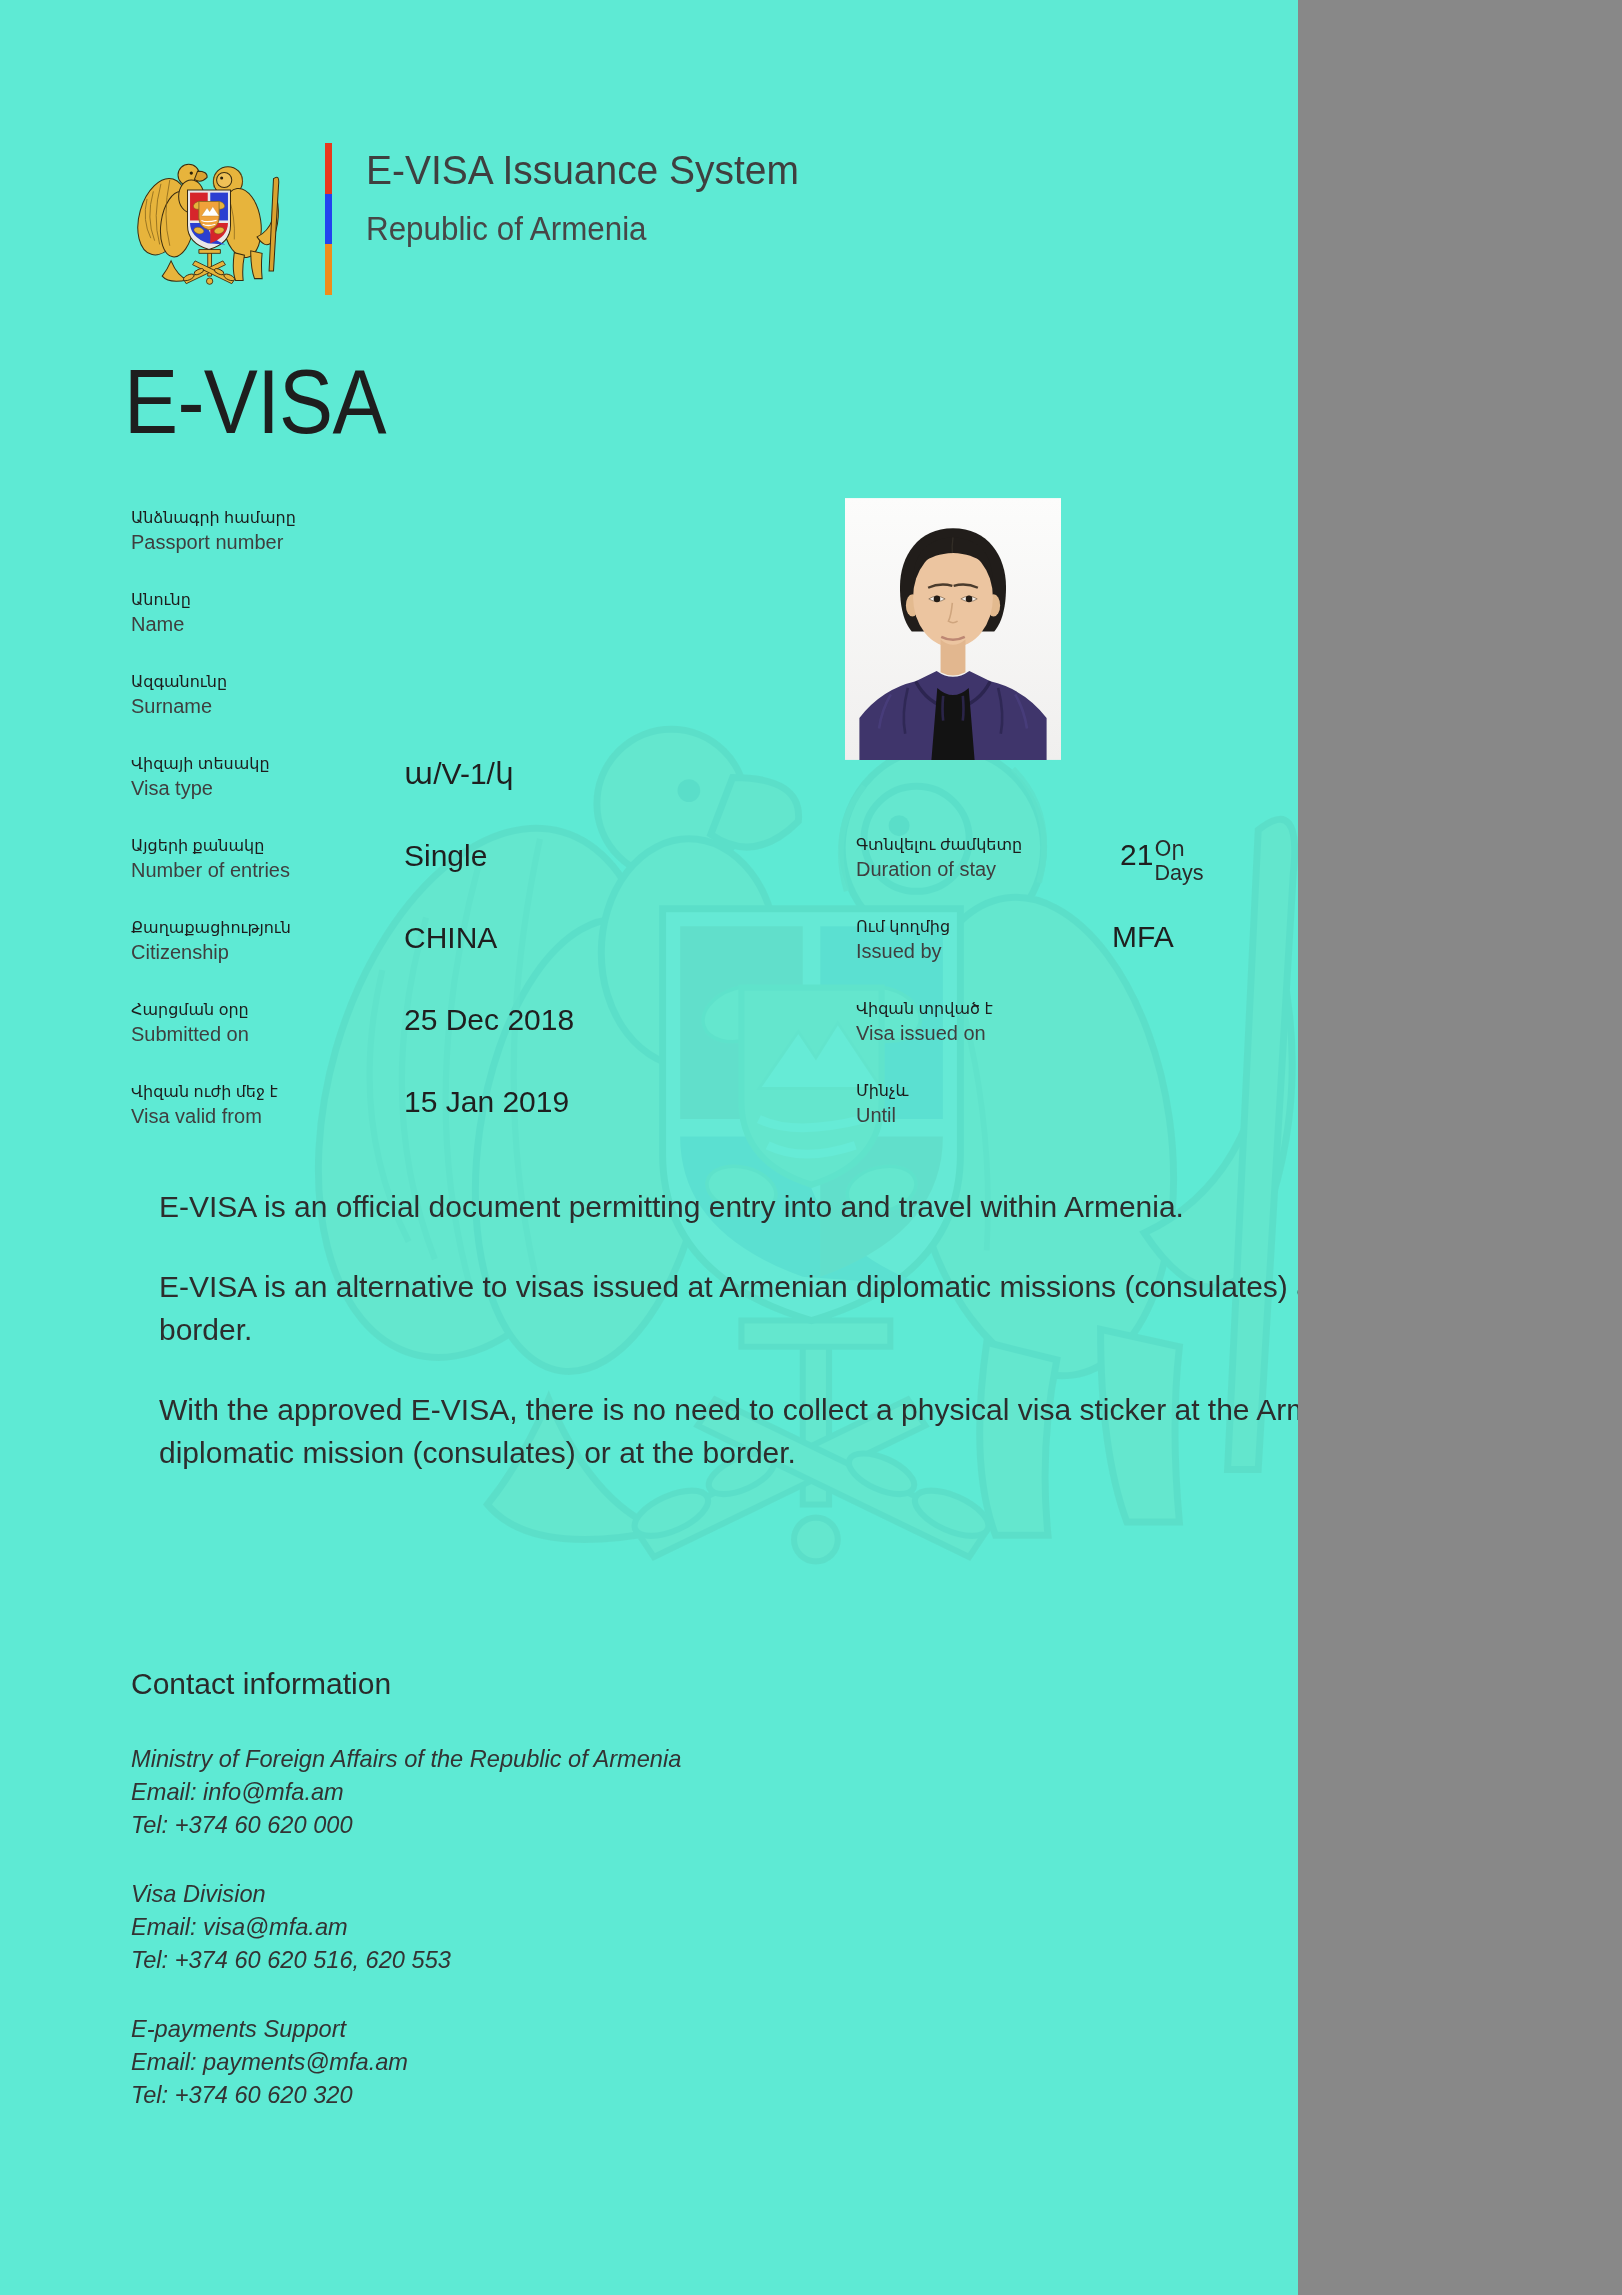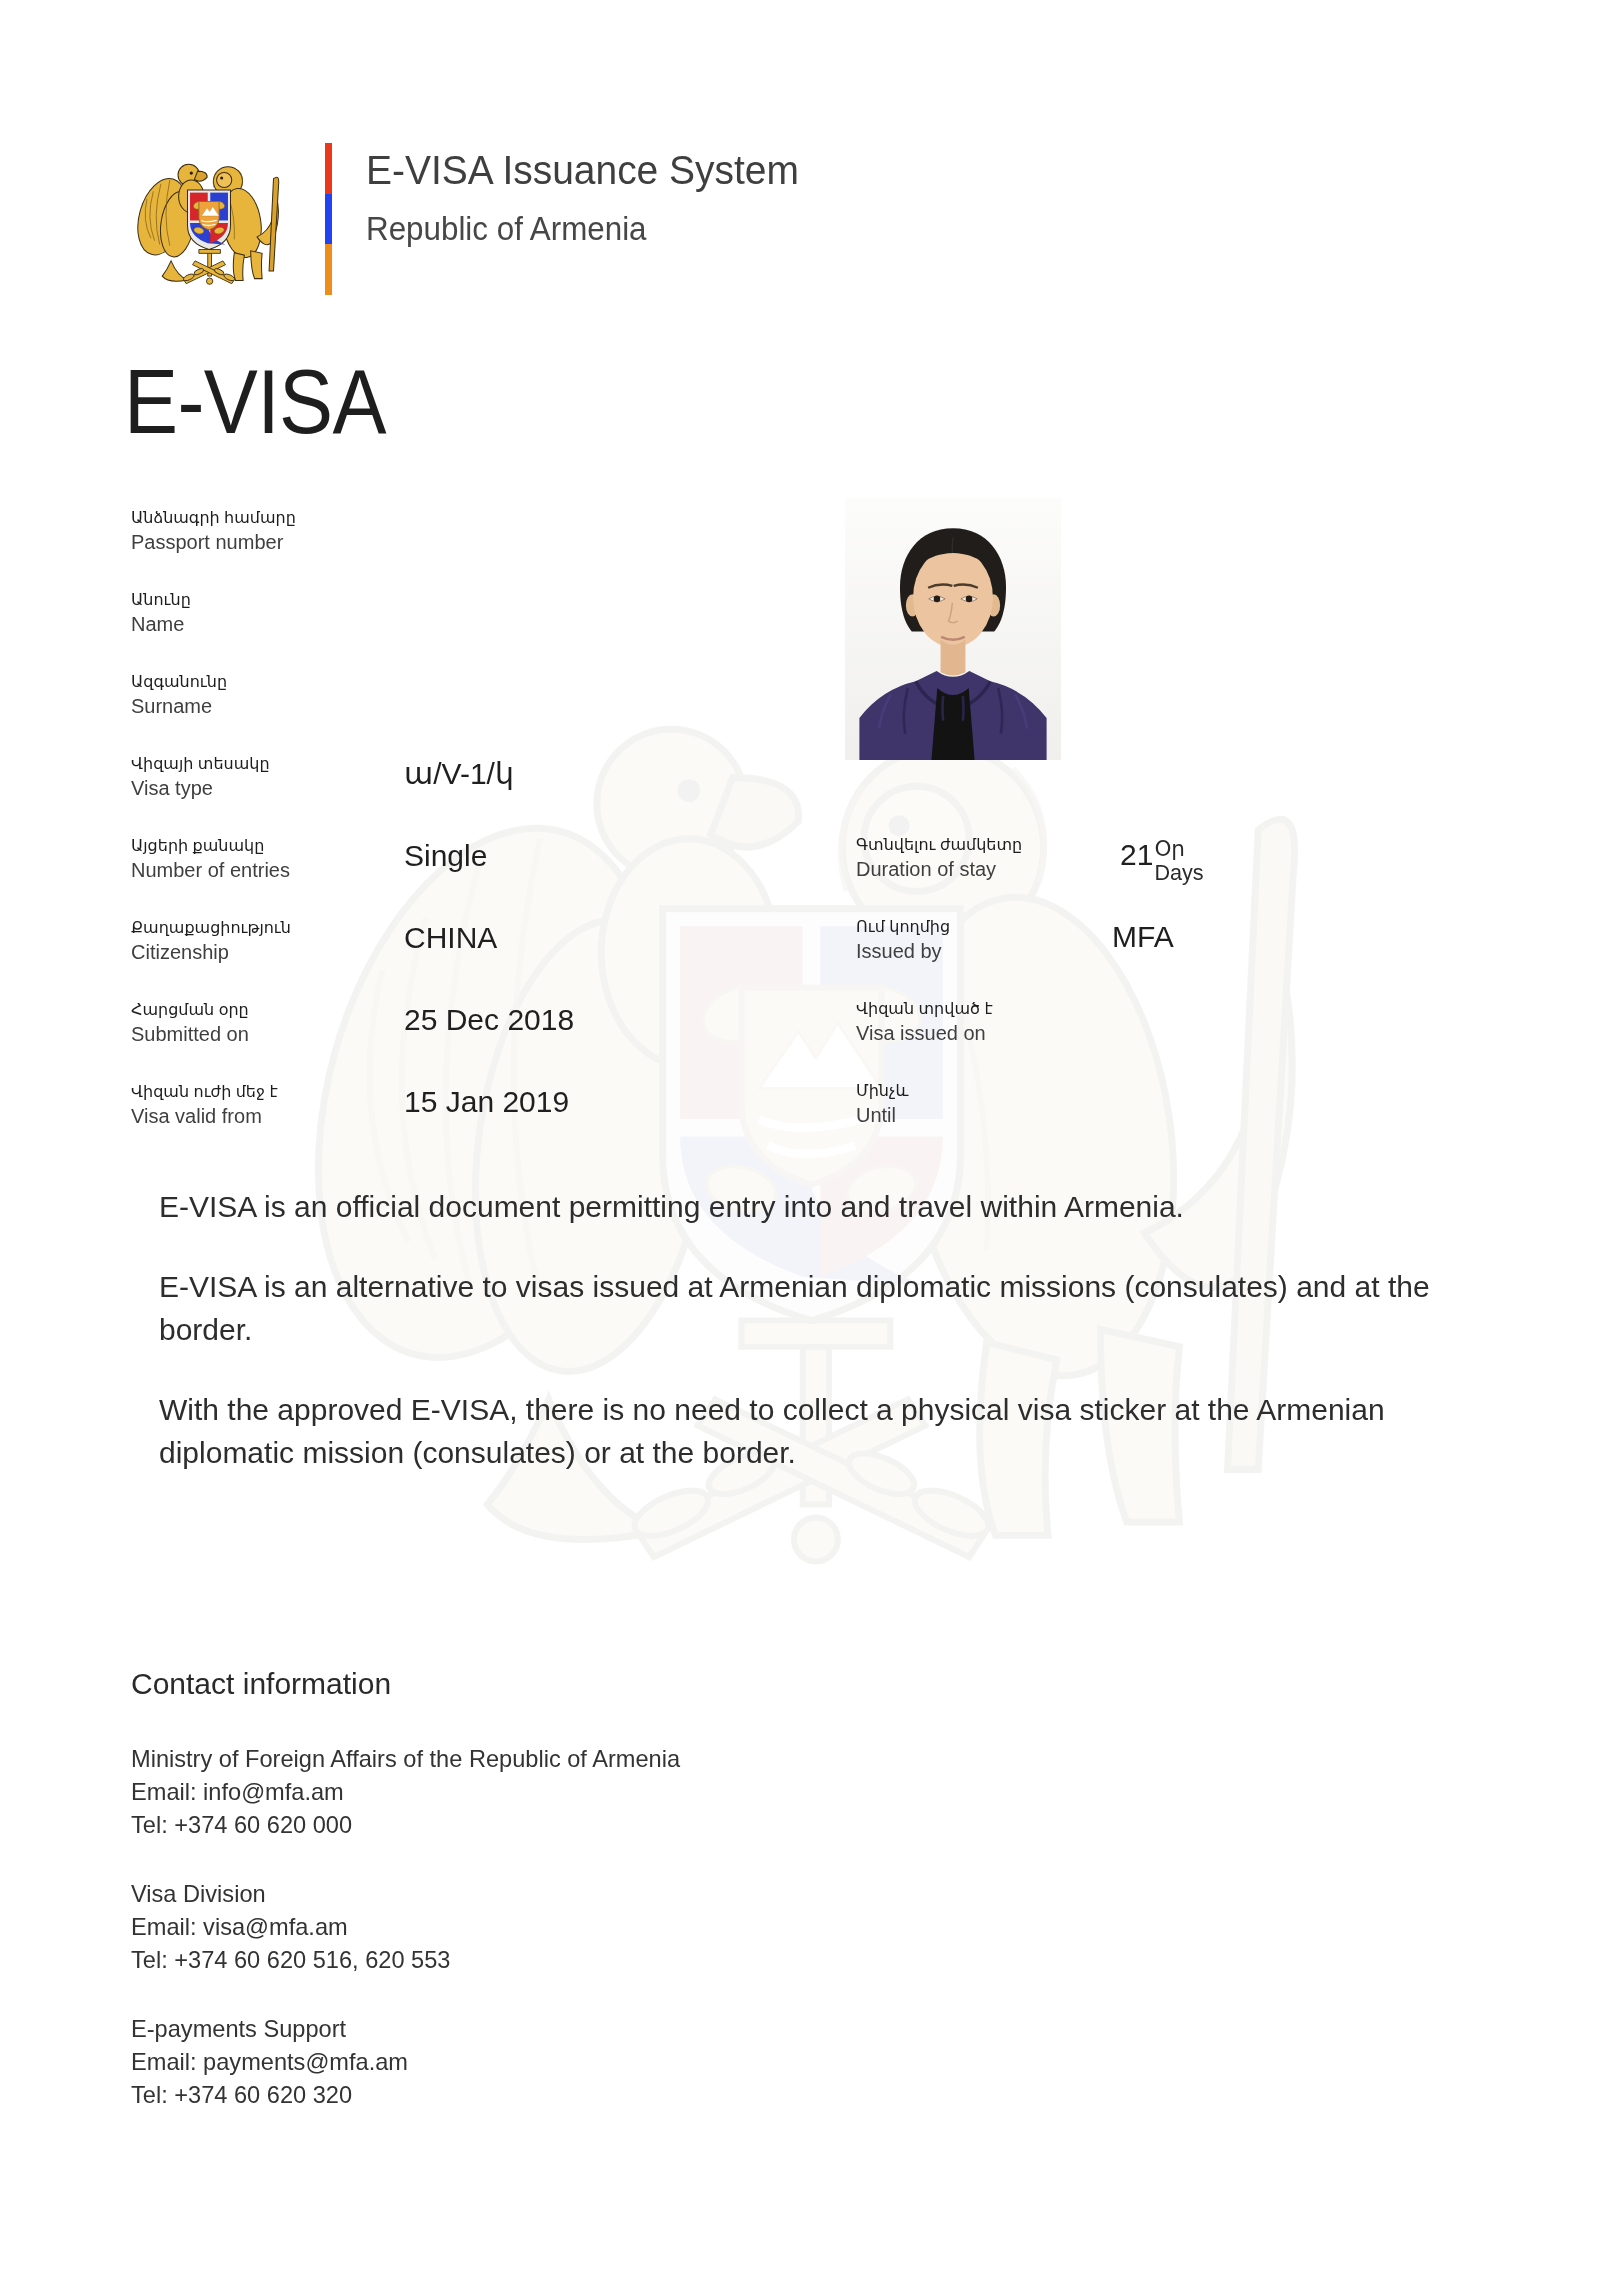--- a/index.html
+++ b/index.html
@@ -1,19 +1,19 @@
 <!DOCTYPE html>
 <html style="font-size:10.5px"><head>
 <meta charset="utf-8">
 <style>
   html,body{margin:0;padding:0;background:#888;}
   .page{
     position:relative;
-    width:1622px;height:2295px;
-    background:#ffffff;
+    width:1298px;height:2295px;
+    background:#5eead4;
     overflow:hidden;
     font-family:"Liberation Sans","DejaVu Sans",sans-serif;
     color:#222;
   }
   
   .coa-logo{position:absolute;left:133px;top:141px;width:152px;height:157px;}
   .flag-bar{position:absolute;left:325px;top:143px;width:6.5px;height:152px;display:flex;flex-direction:column;}
   .flag-bar .seg{flex:1;}
   .brand{position:absolute;left:366px;top:145px;}
   .brand-title{
@@ -46,21 +46,21 @@
   .val-duration .num{font-size:30px;line-height:35px;color:#1f1f1f;}
   .val-duration .unit span{display:block;font-size:21.6px;line-height:24px;color:#2b2b2b;}
   
   .photo{position:absolute;left:845px;top:498px;width:216px;height:262px;}
   
   .paras{position:absolute;left:159px;top:1185px;width:1315px;}
   .paras p{margin:0 0 37px 0;font-size:30px;line-height:43px;color:#2d2d2d;}
   
   .contact-h{position:absolute;left:131px;top:1665px;font-size:30px;line-height:37px;color:#2a2a2a;}
   .contact{position:absolute;left:131px;top:1743px;}
-  .cblock{margin-bottom:36px;}
+  .cblock{margin-bottom:36px;font-style:italic;}
   .cline{font-size:23.6px;line-height:33px;color:#333333;}
   .hotline{color:#e02127;}
 </style>
 </head>
 <body>
 
 <svg width="0" height="0" style="position:absolute">
   <defs>
     <symbol id="coa" viewBox="0 0 240 245">
 

